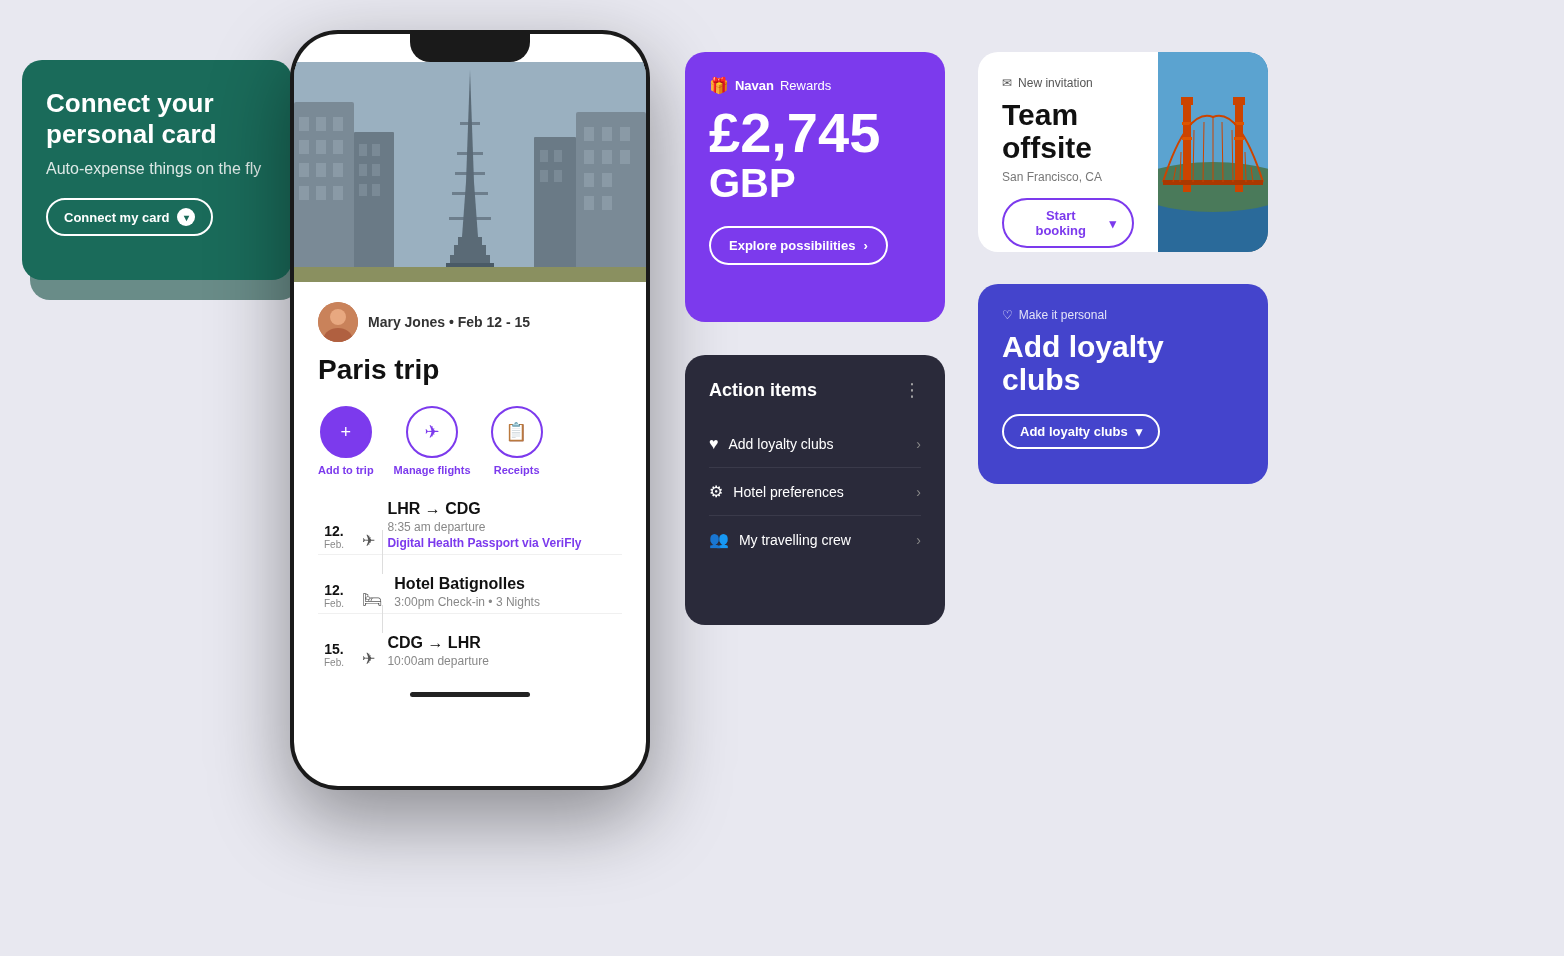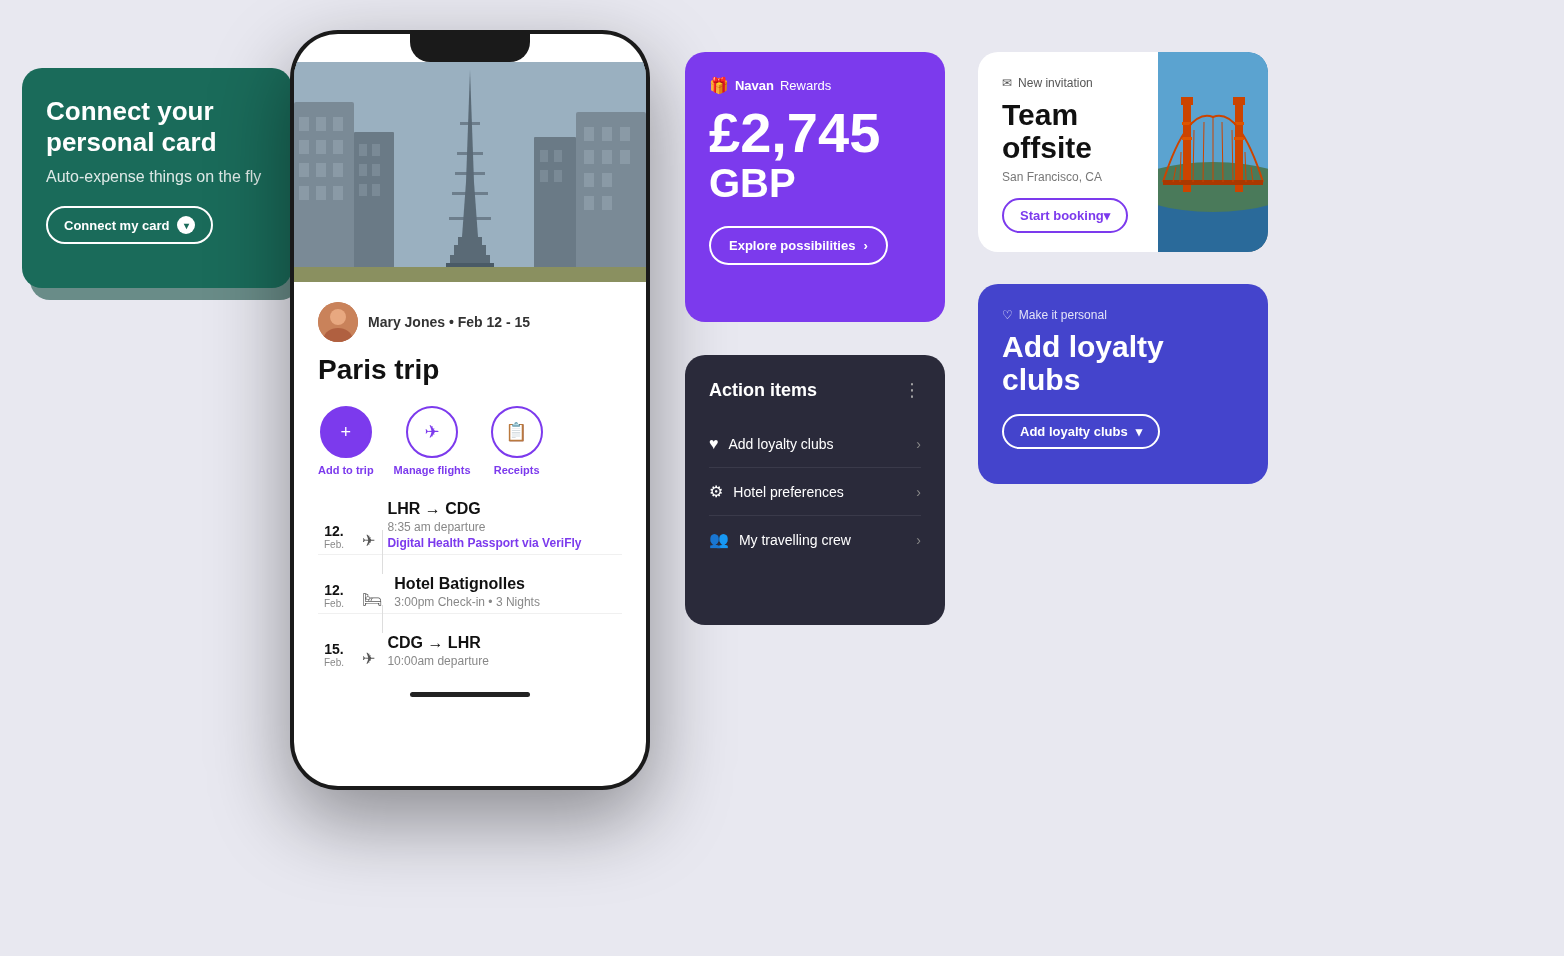--- a/index.html
+++ b/index.html
@@ -18,21 +18,21 @@
       height: 100%;
       display: flex;
       align-items: center;
       justify-content: center;
     }
 
     
     .card-connect {
       position: absolute;
       left: 22px;
-      top: 68px;
+      top: 60px;
       width: 270px;
       height: 220px;
       background: #1a6b5a;
       border-radius: 20px;
       padding: 28px 24px;
       color: white;
       z-index: 2;
     }
     .card-connect-shadow {
       position: absolute;
@@ -392,20 +392,21 @@
       margin-bottom: 6px;
     }
     .card-offsite-location {
       font-size: 12px;
       color: #777;
       margin-bottom: 14px;
     }
     .btn-start-booking {
       display: inline-flex;
       align-items: center;
+      gap: 8px;
       border: 2px solid #7c3aed;
       border-radius: 30px;
       color: #7c3aed;
       padding: 8px 16px;
       font-size: 13px;
       font-weight: 600;
       cursor: pointer;
       background: transparent;
     }
     .card-offsite-img {

